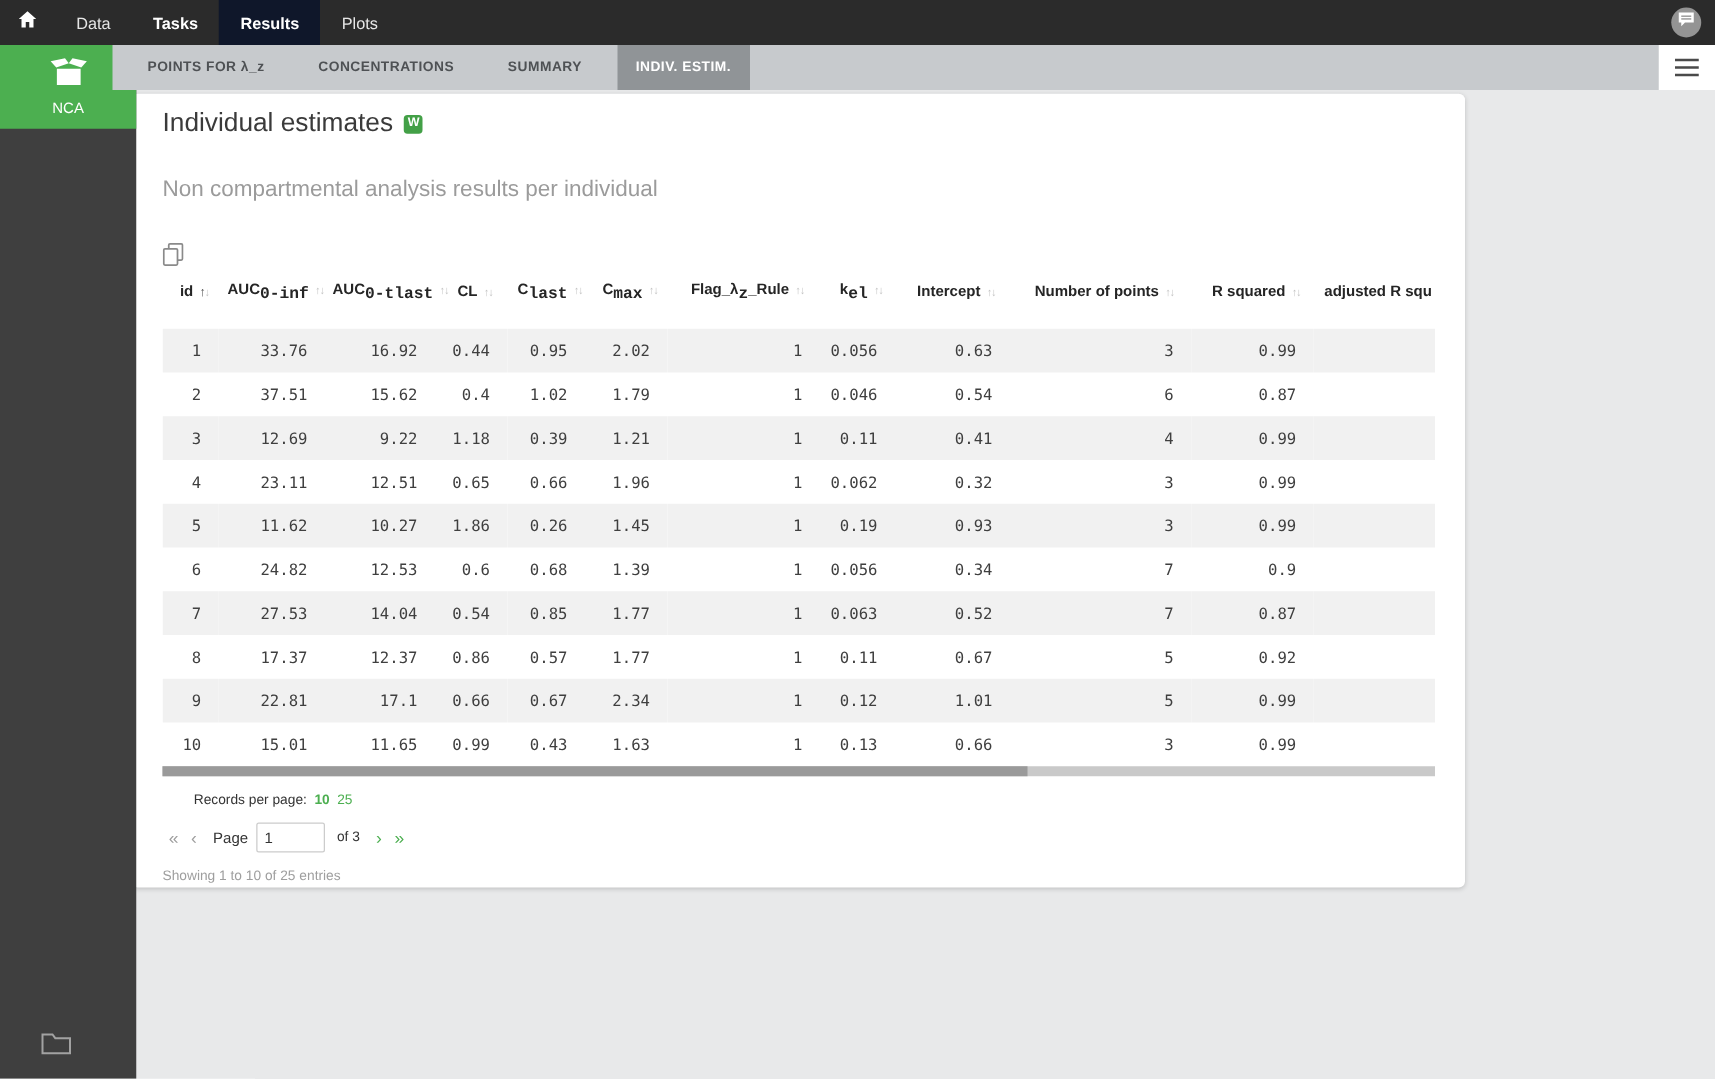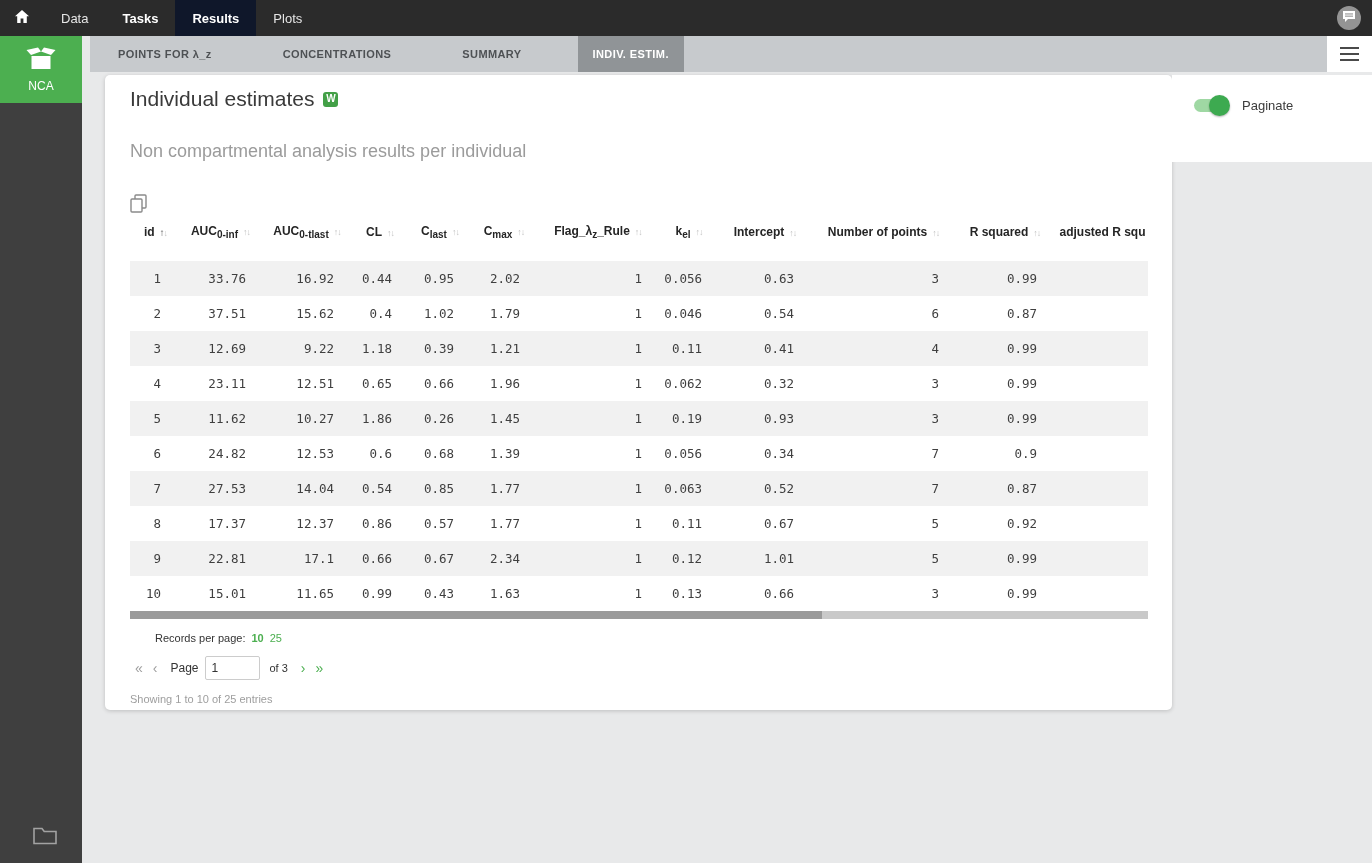--- a/index.html
+++ b/index.html
@@ -11,47 +11,47 @@
 
   
   .topbar { position:absolute; top:0; left:0; right:0; height:36px; background:#2b2b2b; display:flex; align-items:stretch; z-index:20; }
   .home-slot { width:44px; display:flex; align-items:center; justify-content:center; }
   .nav-item { color:#e6e6e6; font-size:13px; padding:0 17px; display:flex; align-items:center; cursor:default; }
   .nav-item.bold { font-weight:bold; color:#fff; }
   .nav-item.active { background:#0f172a; color:#fff; font-weight:bold; }
   .msg-circle { position:absolute; right:11px; top:6px; width:24px; height:24px; border-radius:50%; background:#949494; display:flex; align-items:center; justify-content:center; }
 
   
-  .sidebar { position:absolute; top:36px; left:0; bottom:0; width:82px; background:#3f3f3f; z-index:10; }
+  .sidebar { position:absolute; top:36px; left:0; bottom:0; width:109px; background:#3f3f3f; z-index:10; }
   .nca-item { height:67px; background:#4caf50; display:flex; flex-direction:column; align-items:center; justify-content:center; gap:5px; }
   .nca-label { color:#fff; font-size:12px; }
   .folder-slot { position:absolute; bottom:14px; left:0; width:90px; display:flex; justify-content:center; }
 
   
-  .tabbar { position:absolute; top:36px; left:90px; right:0; height:36px; background:#c7cacd; display:flex; align-items:stretch; z-index:15;gap:28px; }
+  .tabbar { position:absolute; top:36px; left:90px; right:0; height:36px; background:#c7cacd; display:flex; align-items:stretch; z-index:15; }
   .tab { font-size:11px; font-weight:bold; color:#4e5154; letter-spacing:.4px; padding:0 15px; margin-left:13px; display:flex; align-items:center; white-space:nowrap; }
   .tab.selected { background:#909497; color:#fff; margin-left:13px; }
   .burger-box { margin-left:auto; width:45px; background:#ffffff; display:flex; flex-direction:column; align-items:center; justify-content:center; gap:4px; }
   .burger-box span { display:block; width:19px; height:2px; background:#4a4a4a; }
 
   
   .card { position:absolute; left:105px; top:75px; width:1067px; height:635px; background:#fff; border-radius:5px;
           box-shadow:0 1px 4px rgba(0,0,0,.18); padding:10px 24px 0 25px; }
   .title-row { display:flex; align-items:center; gap:9px; margin-top:2px; }
   .page-title { font-size:21px; color:#3a3a3a; }
   .word-icon { width:15px; height:15px; background:#43a047; border-radius:3px; color:#fff; font-size:10px; font-weight:bold;
                display:flex; align-items:center; justify-content:center; line-height:1; }
   .subtitle { margin-top:30px; font-size:18px; color:#9b9b9b; }
   .copy-row { margin-top:32px; height:20px; }
 
   .table-wrap { margin-top:10px; width:1018px; overflow:hidden; }
   table { border-collapse:collapse; table-layout:fixed; width:1018px; }
   thead th { font-size:12px; font-weight:bold; color:#252525; text-align:center; height:36px; padding:0 0 21px 6px;
              vertical-align:middle; white-space:nowrap; overflow:visible; }
-  thead th sub { font-size:10px; font-weight:bold; }
+  thead th sub { font-size:13px; font-weight:bold;font-family:Liberation Mono, monospace; }
   .sort { margin-left:5px; font-size:9px; color:#c4c4c4; letter-spacing:-1px; font-weight:normal; }
   .sort .on { color:#4c4c4c; font-weight:bold; font-size:10px; }
   tbody td { font-family:"DejaVu Sans Mono", monospace; font-size:12.5px; color:#3f3f3f; text-align:right;
              height:35px; padding:0 14px 0 0; white-space:nowrap; }
   tbody tr:nth-child(odd) { background:#f1f1f1; }
 
   .hscroll { width:1018px; height:8px; background:#c9c9c9; margin-top:0; }
   .hscroll-thumb { width:68%; height:8px; background:#9a9a9a; }
 
   .records-row { margin-top:13px; font-size:11px; color:#333; display:flex; gap:6px; align-items:center;padding-left:25px; }
@@ -348,21 +348,13 @@
     <input class="pg-input" type="text" value="1" style="">
     <span class="pg-of">of 3</span>
     <span class="pg-btn enabled">›</span>
     <span class="pg-btn enabled">»</span>
   </div>
 
   <div class="showing-row">Showing 1 to 10 of 25 entries</div>
 </div>
 
 <div class="display-panel">
-  <div class="display-body">
-    <div class="toggle-row">
-      <span class="switch">
-        <span class="switch-knob"></span>
-      </span>
-      <span class="toggle-label">Paginate</span>
-    </div>
-  </div>
 </div>
 
 </body></html>

